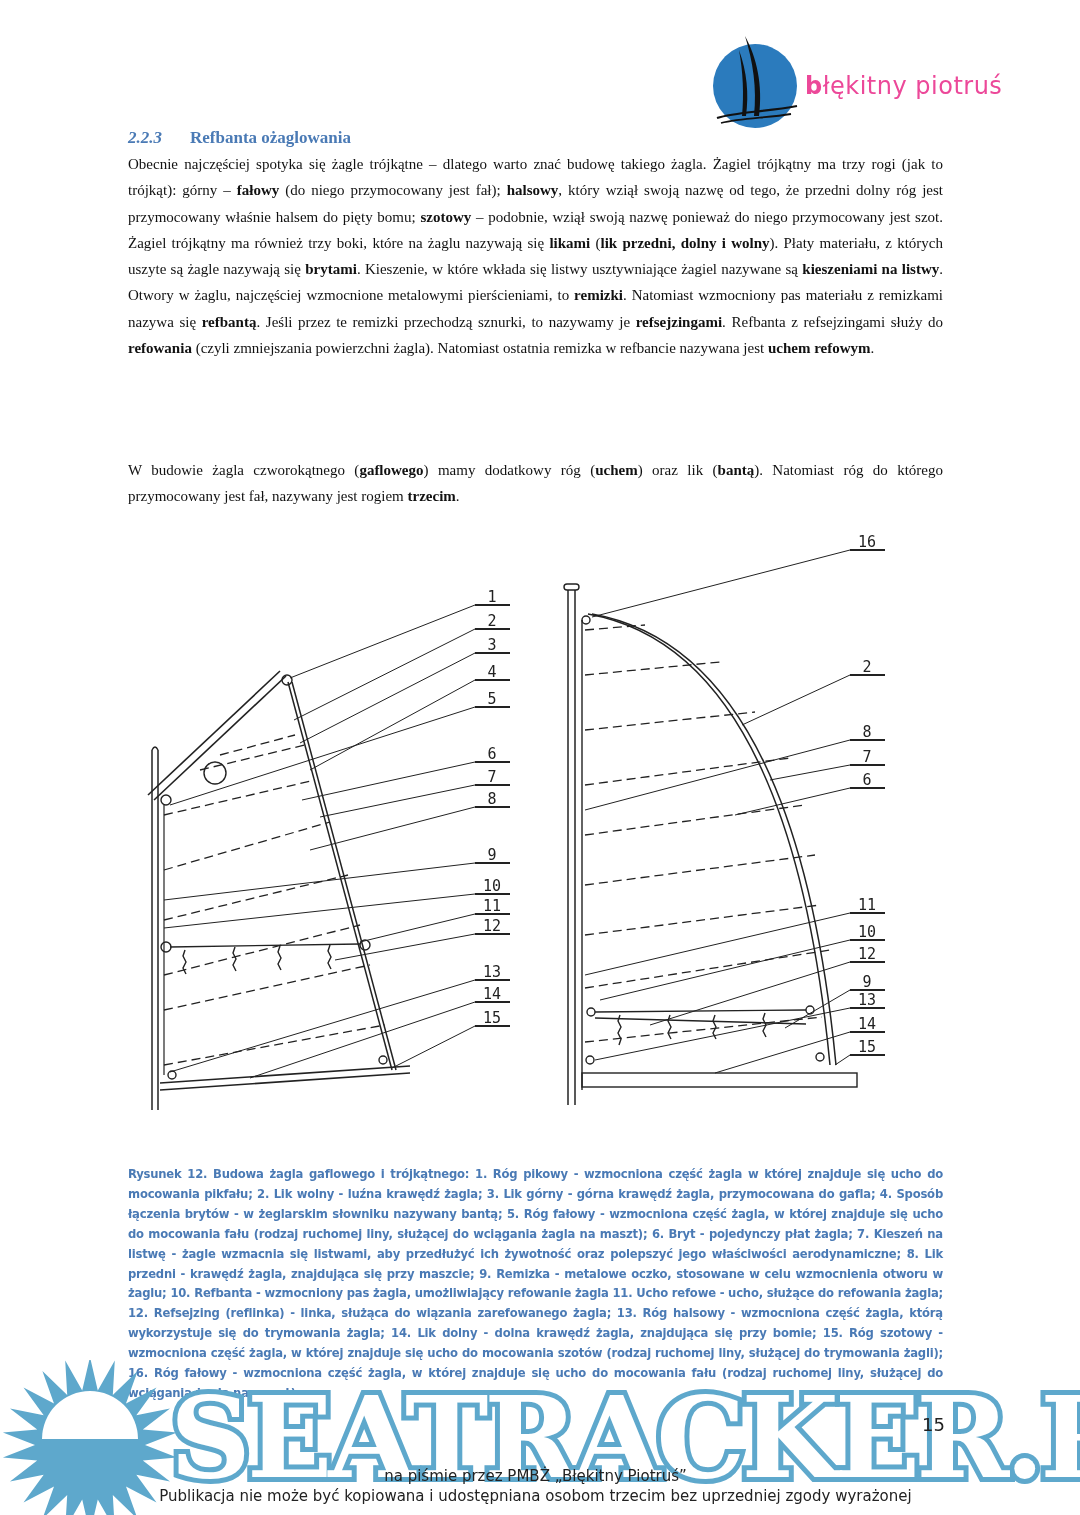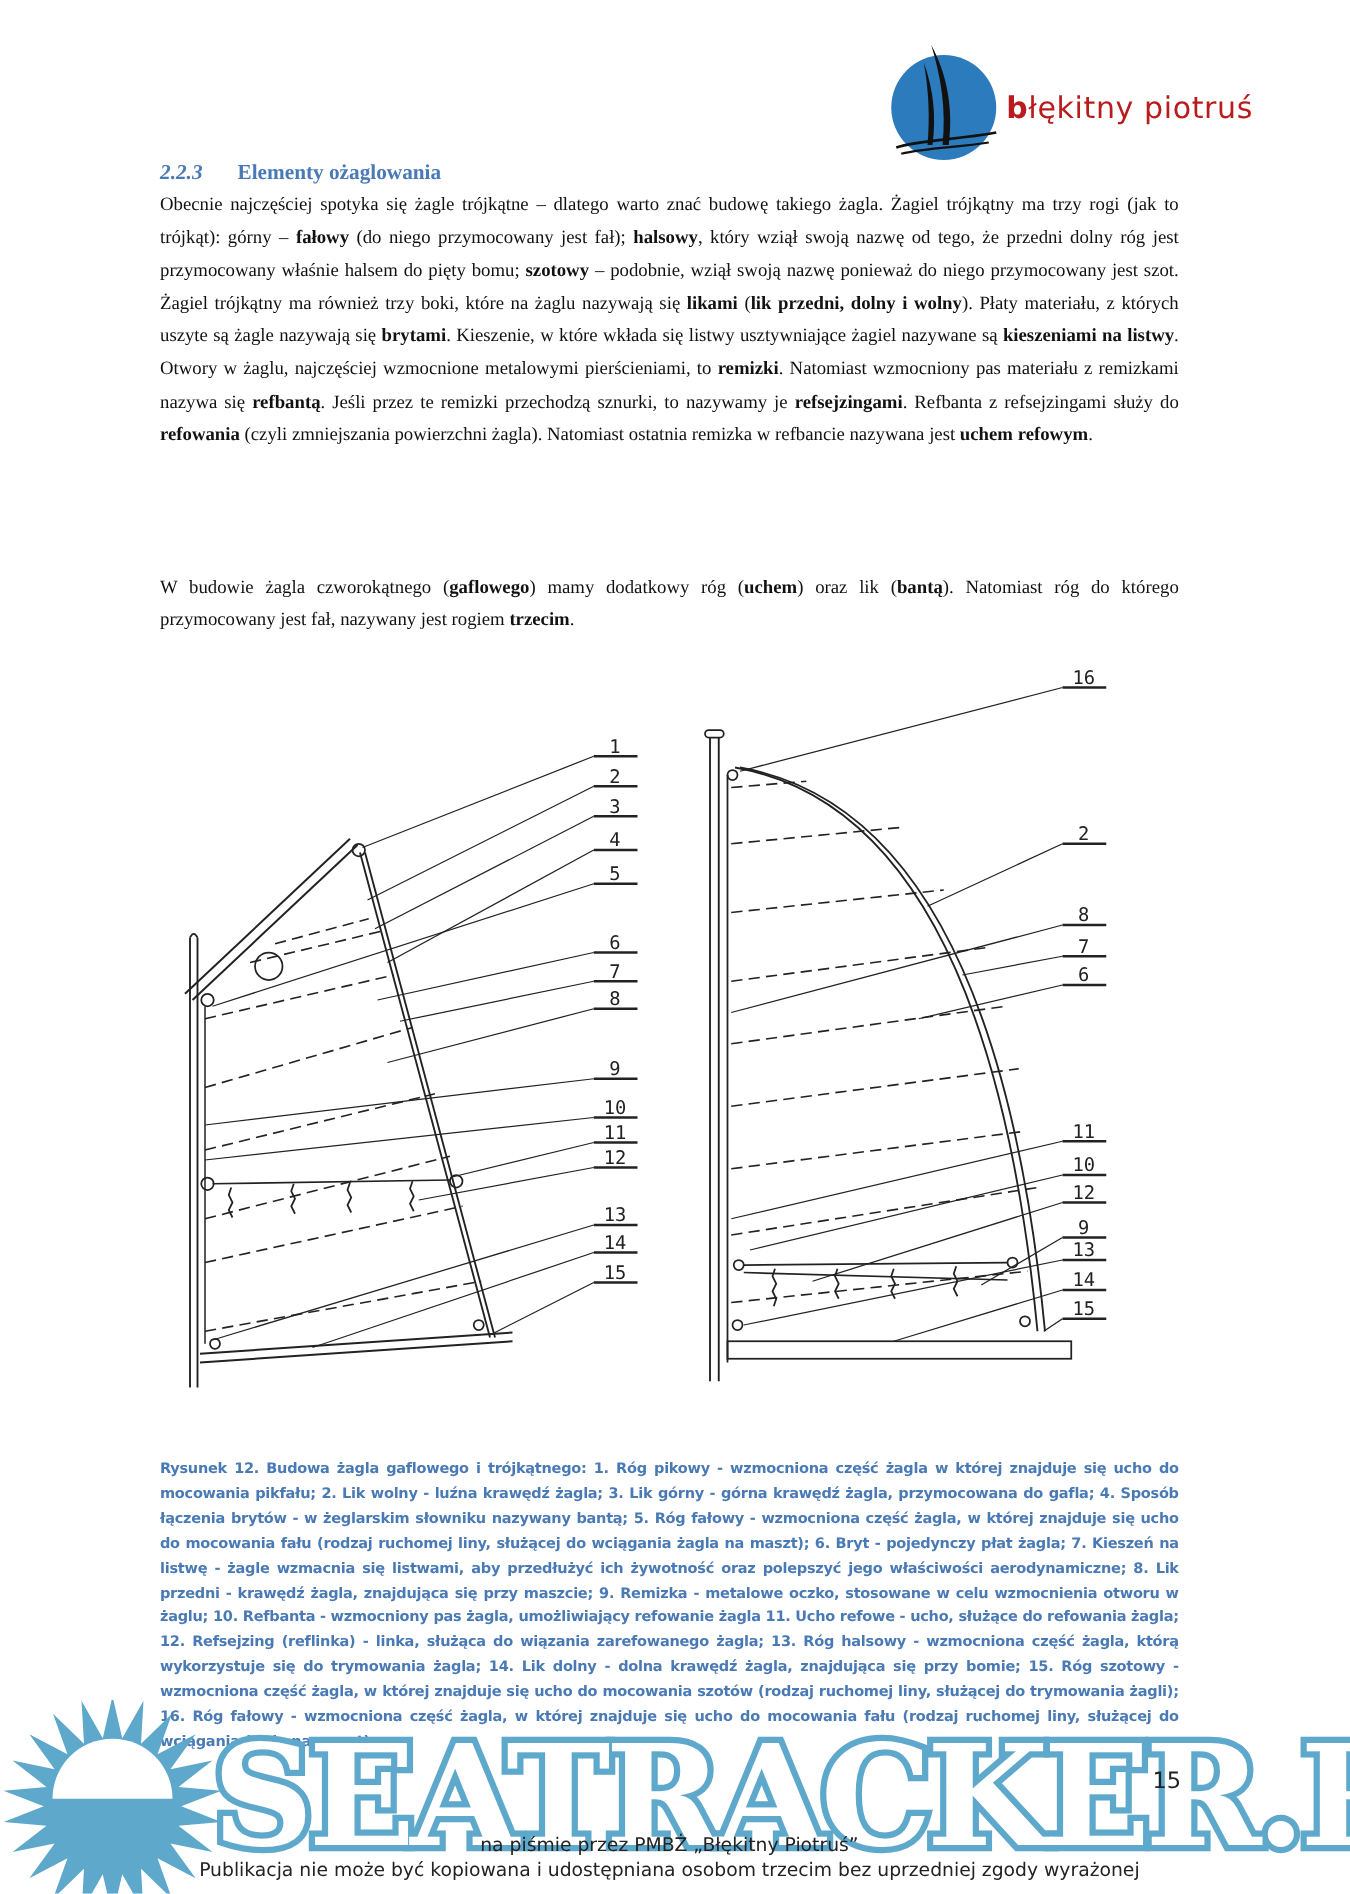--- a/index.html
+++ b/index.html
@@ -1,20 +1,20 @@
 <!DOCTYPE html>
 <html><head>
 <meta charset="utf-8">
 <style>
   html,body{margin:0;padding:0;background:#fff;}
   body{width:1080px;height:1515px;position:relative;overflow:hidden;font-family:"Liberation Serif",serif;color:#111;}
   .logo{position:absolute;left:705px;top:28px;width:300px;height:100px;}
   .logo .circle{position:absolute;left:8px;top:16px;width:84px;height:84px;border-radius:50%;background:#2b7bbd;}
   .logo svg{position:absolute;left:0;top:0;}
-  .logo .brand{position:absolute;left:100px;top:44px;font-family:"DejaVu Sans",sans-serif;font-size:24px;color:#b91c1c;letter-spacing:0.5px;}
+  .logo .brand{position:absolute;left:100px;top:44px;font-family:"DejaVu Sans",sans-serif;font-size:24px;color:#ec4899;letter-spacing:0.5px;}
   .logo .brand b{font-weight:bold;}
   .heading{position:absolute;left:128px;top:128px;font-size:17px;font-weight:bold;color:#4a7ab5;font-family:"Liberation Serif",serif;}
   .heading .num{display:inline-block;width:62px;font-style:italic;}
   .para{position:absolute;left:128px;width:815px;font-size:15px;line-height:26.3px;text-align:justify;}
   .p1{top:151px;}
   .p2{top:457px;}
   .para b{font-weight:bold;}
   .figure{position:absolute;left:130px;top:530px;width:830px;height:590px;}
   .caption{position:absolute;left:128px;top:1144px;width:815px;font-family:"DejaVu Sans",sans-serif;font-size:11.6px;line-height:19.9px;color:#4a7ab5;text-align:justify;font-weight:bold;letter-spacing:-0.2px;margin-top:21px;}
   .wm{position:absolute;left:0;top:1360px;width:1080px;height:155px;}
@@ -30,21 +30,21 @@
   <svg width="110" height="105">
     <path d="M40 8 C52 30 58 58 54 88 L49 88 C52 60 48 34 40 8Z" fill="#111"></path>
     <path d="M34 22 C42 44 44 66 41 88 L37 88 C39 66 38 44 34 22Z" fill="#111"></path>
     <path d="M12 90 C30 84 60 84 92 78" stroke="#111" stroke-width="2.2" fill="none"></path>
     <path d="M16 95 C36 90 62 90 86 86" stroke="#111" stroke-width="1.8" fill="none"></path>
   </svg>
   <div class="brand"><b>b</b><span>łękitny piotruś</span></div>
 </div>
 
 <div class="heading">
-  <span class="num">2.2.3</span><span>Elementy ożaglowania</span>
+  <span class="num">2.2.3</span><span>Refbanta ożaglowania</span>
 </div>
 
 <div class="para p1">Obecnie najczęściej spotyka się żagle trójkątne – dlatego warto znać budowę takiego żagla. Żagiel trójkątny ma trzy rogi (jak to trójkąt): górny – <b>fałowy</b> (do niego przymocowany jest fał); <b>halsowy</b>, który wziął swoją nazwę od tego, że przedni dolny róg jest przymocowany właśnie halsem do pięty bomu; <b>szotowy</b> – podobnie, wziął swoją nazwę ponieważ do niego przymocowany jest szot. Żagiel trójkątny ma również trzy boki, które na żaglu nazywają się <b>likami</b> (<b>lik przedni, dolny i wolny</b>). Płaty materiału, z których uszyte są żagle nazywają się <b>brytami</b>. Kieszenie, w które wkłada się listwy usztywniające żagiel nazywane są <b>kieszeniami na listwy</b>. Otwory w żaglu, najczęściej wzmocnione metalowymi pierścieniami, to <b>remizki</b>. Natomiast wzmocniony pas materiału z remizkami nazywa się <b>refbantą</b>. Jeśli przez te remizki przechodzą sznurki, to nazywamy je <b>refsejzingami</b>. Refbanta z refsejzingami służy do <b>refowania</b> (czyli zmniejszania powierzchni żagla). Natomiast ostatnia remizka w refbancie nazywana jest <b>uchem refowym</b>.</div>
 <div class="para p2">W budowie żagla czworokątnego (<b>gaflowego</b>) mamy dodatkowy róg (<b>uchem</b>) oraz lik (<b>bantą</b>). Natomiast róg do którego przymocowany jest fał, nazywany jest rogiem <b>trzecim</b>.</div>
 
 <svg class="figure" viewBox="0 0 830 590" width="830" height="590">
   <g stroke="#222" fill="none" stroke-width="1.4">
 
     <line x1="22" y1="220" x2="22" y2="580" stroke-width="1.5"></line>
     <line x1="28" y1="220" x2="28" y2="580" stroke-width="1.5"></line>

